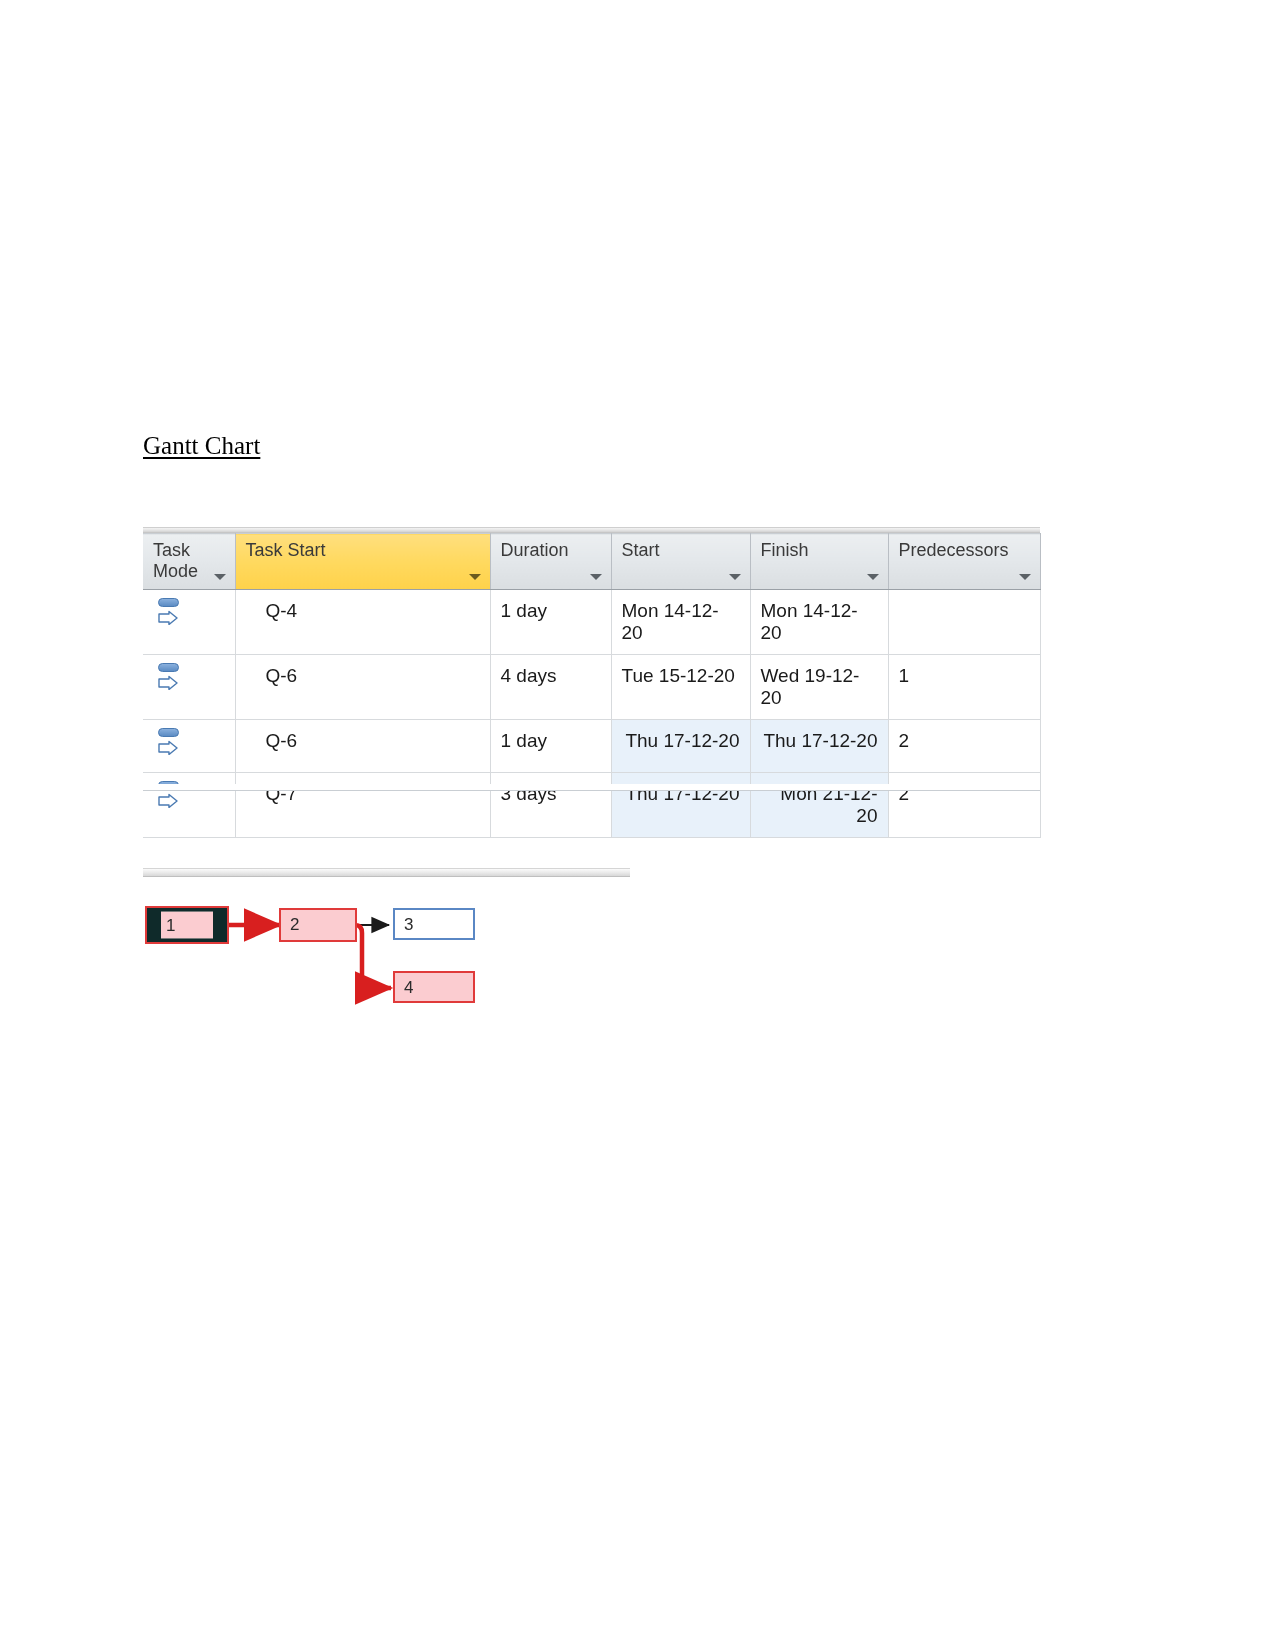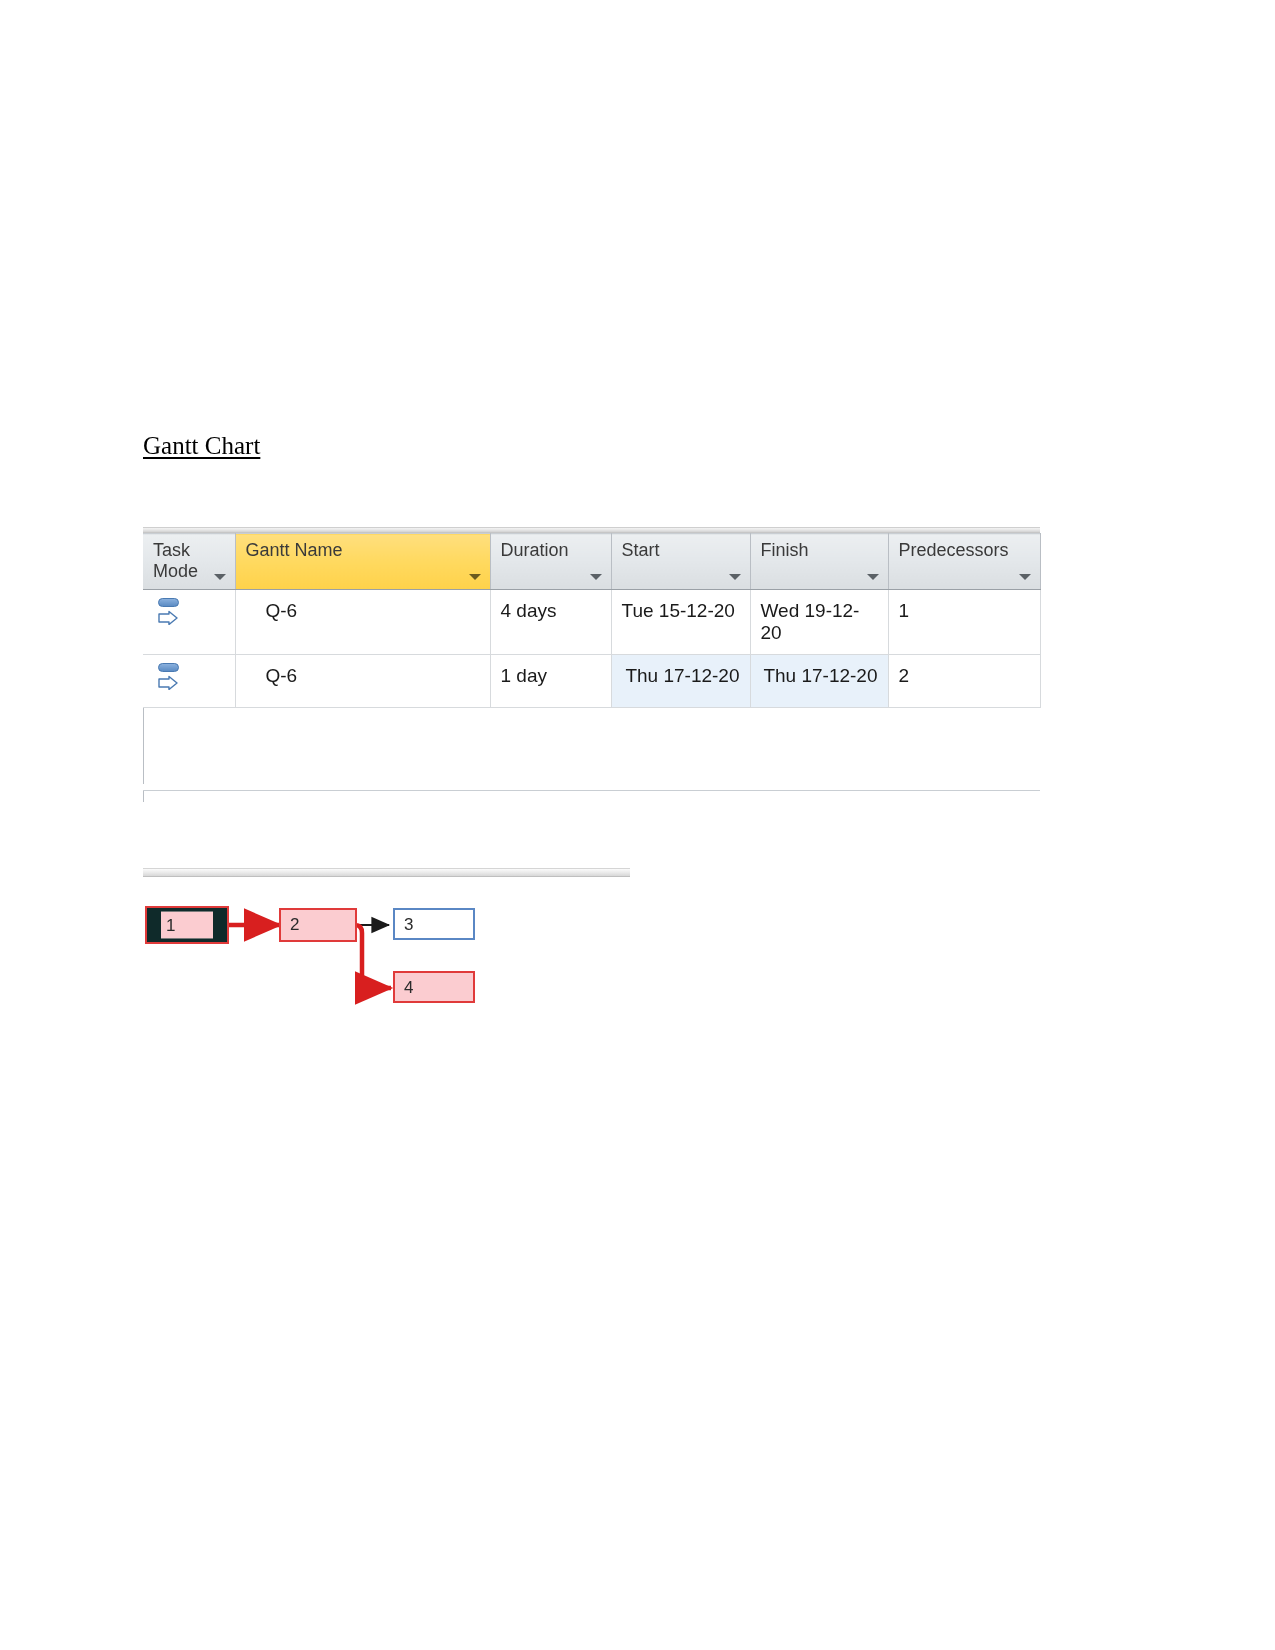--- a/index.html
+++ b/index.html
@@ -180,21 +180,21 @@
         <col style="width:152px">
       </colgroup>
       <thead>
         <tr>
           <th>
             <span class="hdr-txt">Task</span>
             <span class="hdr-txt">Mode</span>
             <span class="filter-arrow"></span>
           </th>
           <th class="hl">
-            <span class="hdr-txt">Gantt Name</span>
+            <span class="hdr-txt">Task Start</span>
             <span class="filter-arrow"></span>
           </th>
           <th>
             <span class="hdr-txt">Duration</span>
             <span class="filter-arrow"></span>
           </th>
           <th>
             <span class="hdr-txt">Start</span>
             <span class="filter-arrow"></span>
           </th>
@@ -202,20 +202,35 @@
             <span class="hdr-txt">Finish</span>
             <span class="filter-arrow"></span>
           </th>
           <th>
             <span class="hdr-txt">Predecessors</span>
             <span class="filter-arrow"></span>
           </th>
         </tr>
       </thead>
       <tbody id="task-rows">
+          <tr>
+            <td class="mode">
+              <span class="mode-icon">
+                <span class="bar"></span>
+                <svg class="arr" viewBox="0 0 22 15">
+                  <path d="M1,4 L1,12 L11,12 L11,14.5 L19,8 L11,1.5 L11,4 z" fill="#ffffff" stroke="#4a7ab2" stroke-width="1.4" stroke-linejoin="round"></path>
+                </svg>
+              </span>
+            </td>
+            <td class="name">Q-4</td>
+            <td>1 day</td>
+            <td>Mon 14-12-20</td>
+            <td>Mon 14-12-20</td>
+            <td></td>
+          </tr>
           <tr>
             <td class="mode">
               <span class="mode-icon">
                 <span class="bar"></span>
                 <svg class="arr" viewBox="0 0 22 15">
                   <path d="M1,4 L1,12 L11,12 L11,14.5 L19,8 L11,1.5 L11,4 z" fill="#ffffff" stroke="#4a7ab2" stroke-width="1.4" stroke-linejoin="round"></path>
                 </svg>
               </span>
             </td>
             <td class="name">Q-6</td>
@@ -232,20 +247,35 @@
                   <path d="M1,4 L1,12 L11,12 L11,14.5 L19,8 L11,1.5 L11,4 z" fill="#ffffff" stroke="#4a7ab2" stroke-width="1.4" stroke-linejoin="round"></path>
                 </svg>
               </span>
             </td>
             <td class="name">Q-6</td>
             <td>1 day</td>
             <td class="sel">Thu 17-12-20</td>
             <td class="sel">Thu 17-12-20</td>
             <td>2</td>
           </tr>
+          <tr class="last">
+            <td class="mode">
+              <span class="mode-icon">
+                <span class="bar"></span>
+                <svg class="arr" viewBox="0 0 22 15">
+                  <path d="M1,4 L1,12 L11,12 L11,14.5 L19,8 L11,1.5 L11,4 z" fill="#ffffff" stroke="#4a7ab2" stroke-width="1.4" stroke-linejoin="round"></path>
+                </svg>
+              </span>
+            </td>
+            <td class="name">Q-7</td>
+            <td>3 days</td>
+            <td class="sel">Thu 17-12-20</td>
+            <td class="sel">Mon 21-12-20</td>
+            <td>2</td>
+          </tr>
         </tbody>
     </table>
     <div class="grid-botstrip"></div>
   </div>
 
   <div class="net-wrap">
     <div class="net-topbar"></div>
     <div class="net-canvas">
 
       <svg class="links" viewBox="0 0 487 131" preserveAspectRatio="none">

